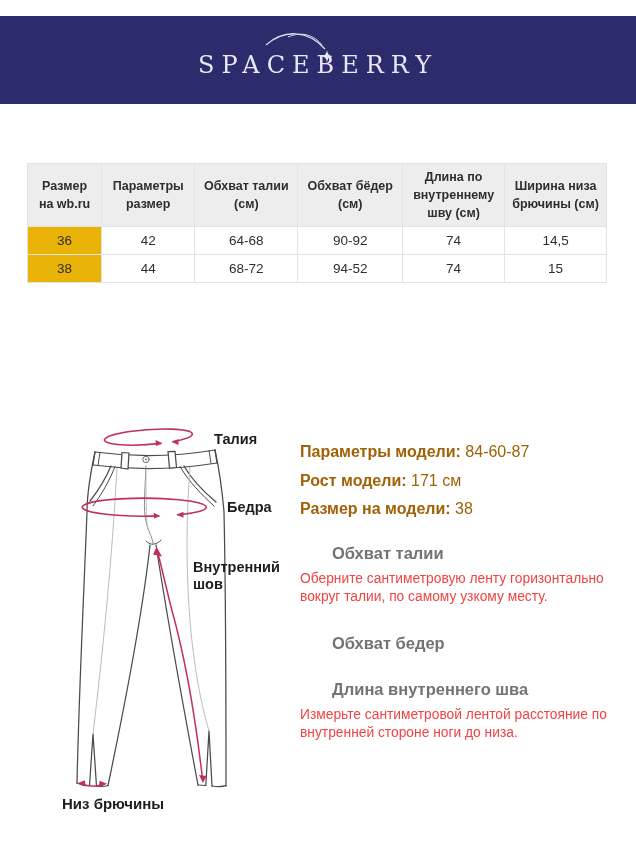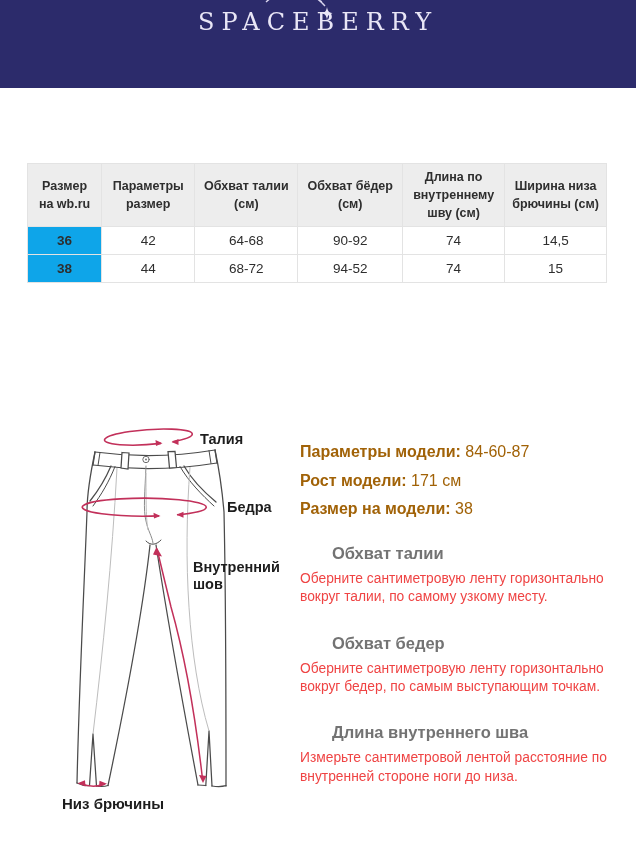--- a/index.html
+++ b/index.html
@@ -4,50 +4,50 @@
 <style>
   * { margin:0; padding:0; box-sizing:border-box; }
   html,body { background:#ffffff; }
   .page {
     position:relative; width:636px; height:848px; background:#ffffff;
     font-family:"Liberation Sans", sans-serif; overflow:hidden;
   }
 
   
   .brand-bar {
-    position:absolute; top:0; left:0; width:636px; height:88px;
-    background:#2c2b6b; display:flex; align-items:flex-start; justify-content:center;
+    position:absolute; top:16px; left:0; width:636px; height:88px;
+    background:#2c2b6b; display:flex; align-items:center; justify-content:center;
   }
   .logo-wrap { position:relative; display:inline-block; }
   .logo-text {
     color:#e9e6f6; font-family:"DejaVu Serif","Liberation Serif",serif;
     font-size:24px; letter-spacing:7px; font-weight:400; line-height:1;
     padding-top:10px; display:inline-block;
   }
   .logo-star-svg { position:absolute; top:-18px; left:50%; margin-left:-58px; width:92px; height:44px; }
 
   
   .size-table-wrap { position:absolute; top:163px; left:27px; width:580px; }
   table.size-table { width:100%; border-collapse:collapse; table-layout:fixed; }
   .size-table th, .size-table td {
     border:1px solid #e3e3e3; text-align:center; vertical-align:middle; color:#2e2e2e;
   }
   .size-table th {
     background:#ededed; font-size:12.5px; font-weight:bold; line-height:1.45;
     height:57px; padding:4px 6px;
   }
   .size-table td { background:#ffffff; font-size:13.5px; height:28px; font-weight:normal; }
-  .size-table td.first-col { background:#0ea5e9; font-weight:bold; }
+  .size-table td.first-col { background:#eab308; font-weight:normal; }
 
   
   .diagram-svg { position:absolute; top:415px; left:30px; width:265px; height:405px; }
   .diag-label {
     position:absolute; color:#1d1d1d; font-weight:bold; font-size:14.5px; line-height:16.5px;
   }
-  .lbl-waist { top:431px; left:200px; }
+  .lbl-waist { top:431px; left:214px; }
   .lbl-hips  { top:499px; left:227px; }
   .lbl-inseam{ top:559px; left:193px; width:95px; }
   .lbl-hem   { top:796px; left:62px; font-size:15px; }
 
   
   .info-col { position:absolute; top:444px; left:300px; width:322px; color:#1c1c1c; }
   .model-params p { font-size:16px; line-height:1; margin-bottom:12.5px; color:#a16207; }
   .model-params b { font-weight:bold; }
   .info-section { margin-top:27px; }
   .info-section:first-of-type { margin-top:34px; }
@@ -192,21 +192,20 @@
       <p><b>Рост модели:</b> <span>171 см</span></p>
       <p><b>Размер на модели:</b> <span>38</span></p>
     </div>
 
     <div class="info-section">
       <h3>Обхват талии</h3>
       <p>Оберните сантиметровую ленту горизонтально вокруг талии, по самому узкому месту.</p>
     </div>
     <div class="info-section">
       <h3>Обхват бедер</h3>
-      <p>Оберните сантиметровую ленту горизонтально вокруг бедер, по самым выступающим точкам.</p>
     </div>
     <div class="info-section">
       <h3>Длина внутреннего шва</h3>
       <p>Измерьте сантиметровой лентой расстояние по внутренней стороне ноги до низа.</p>
     </div>
   </div>
 
 </div>
 
 </body></html>

